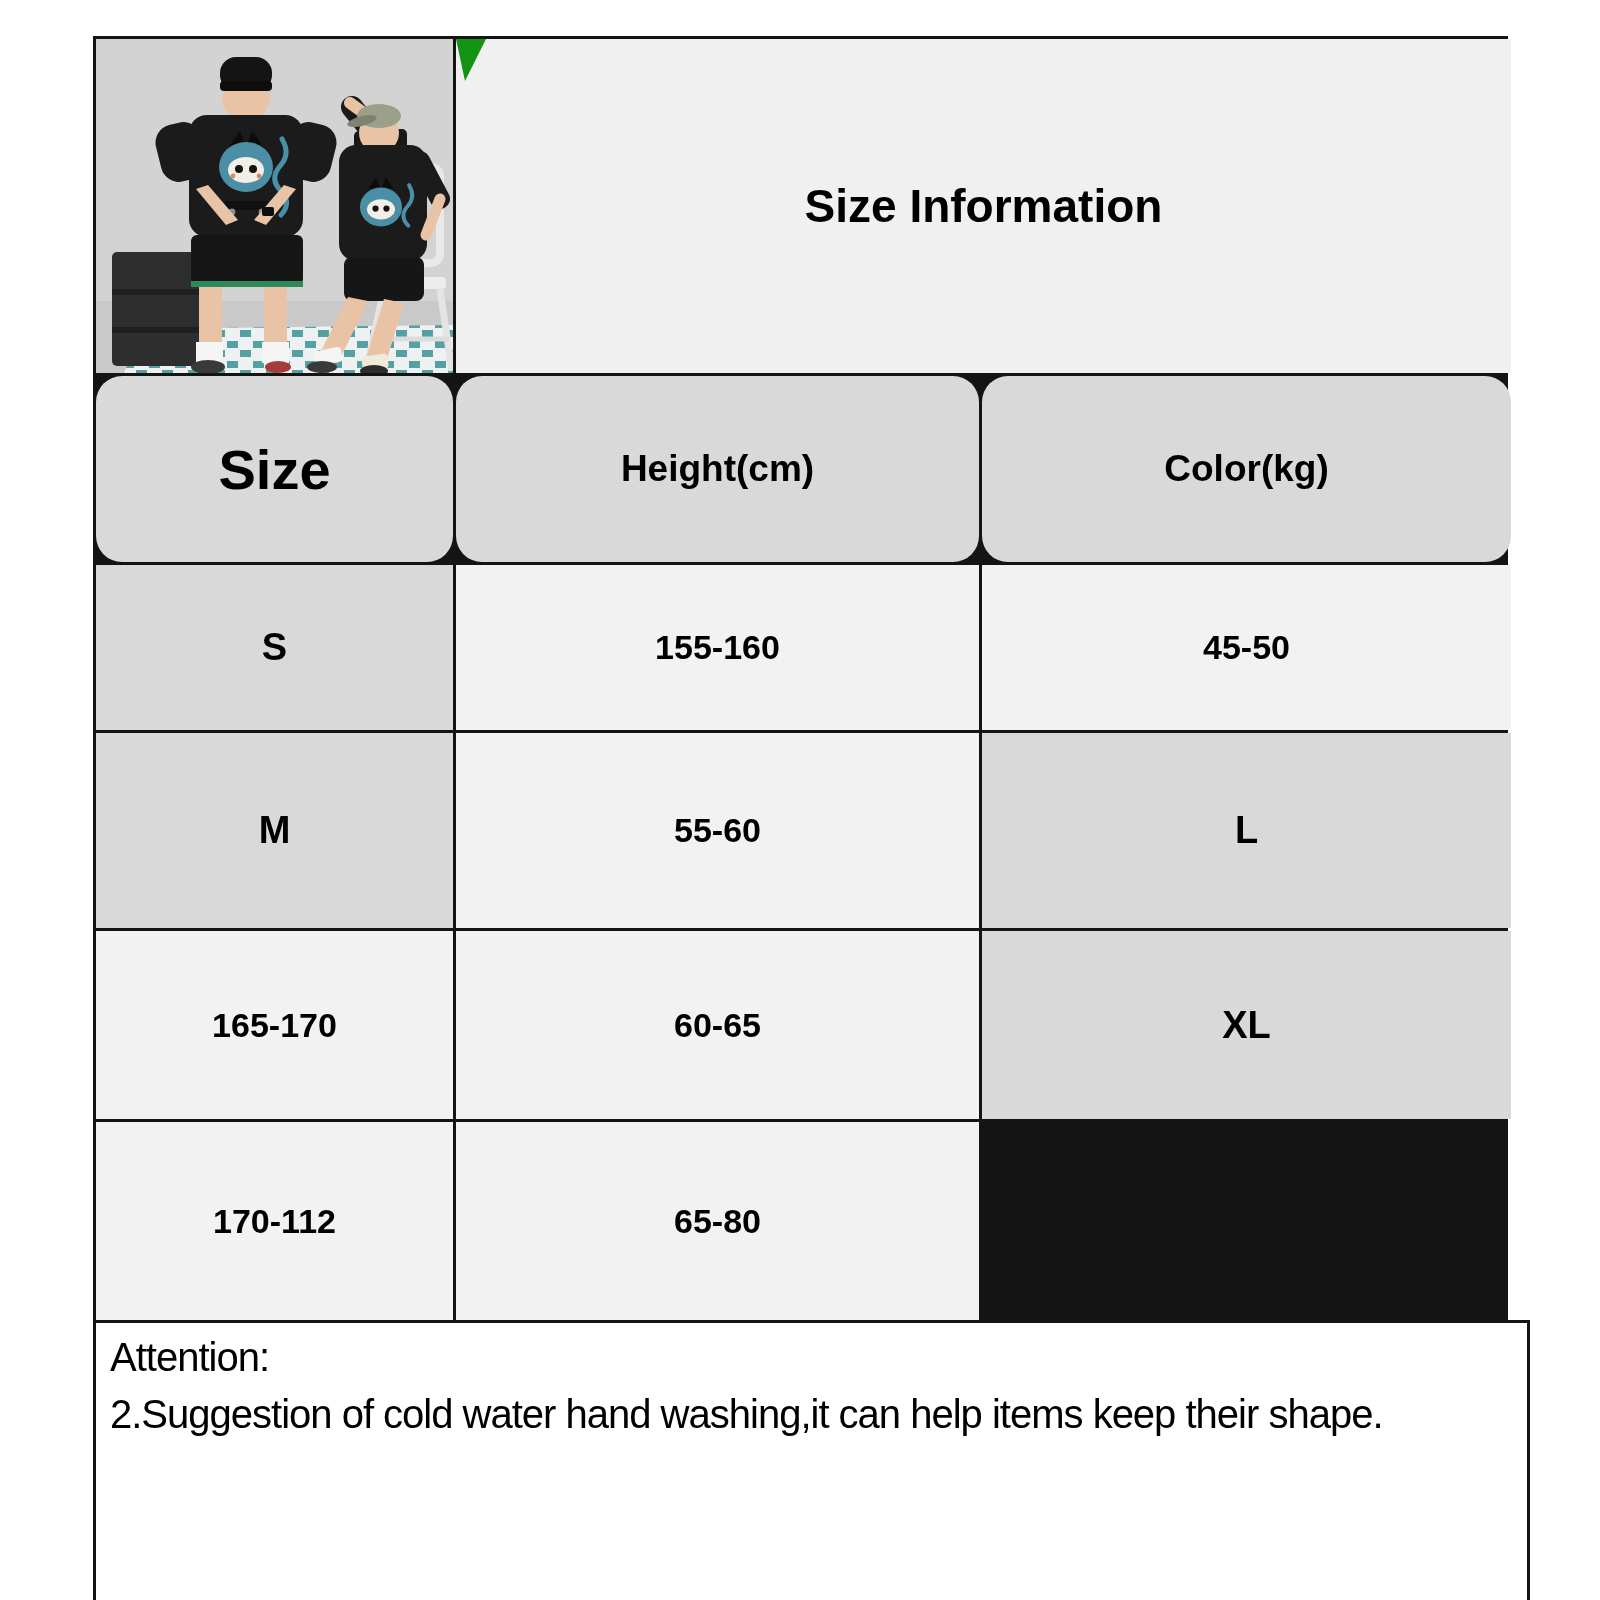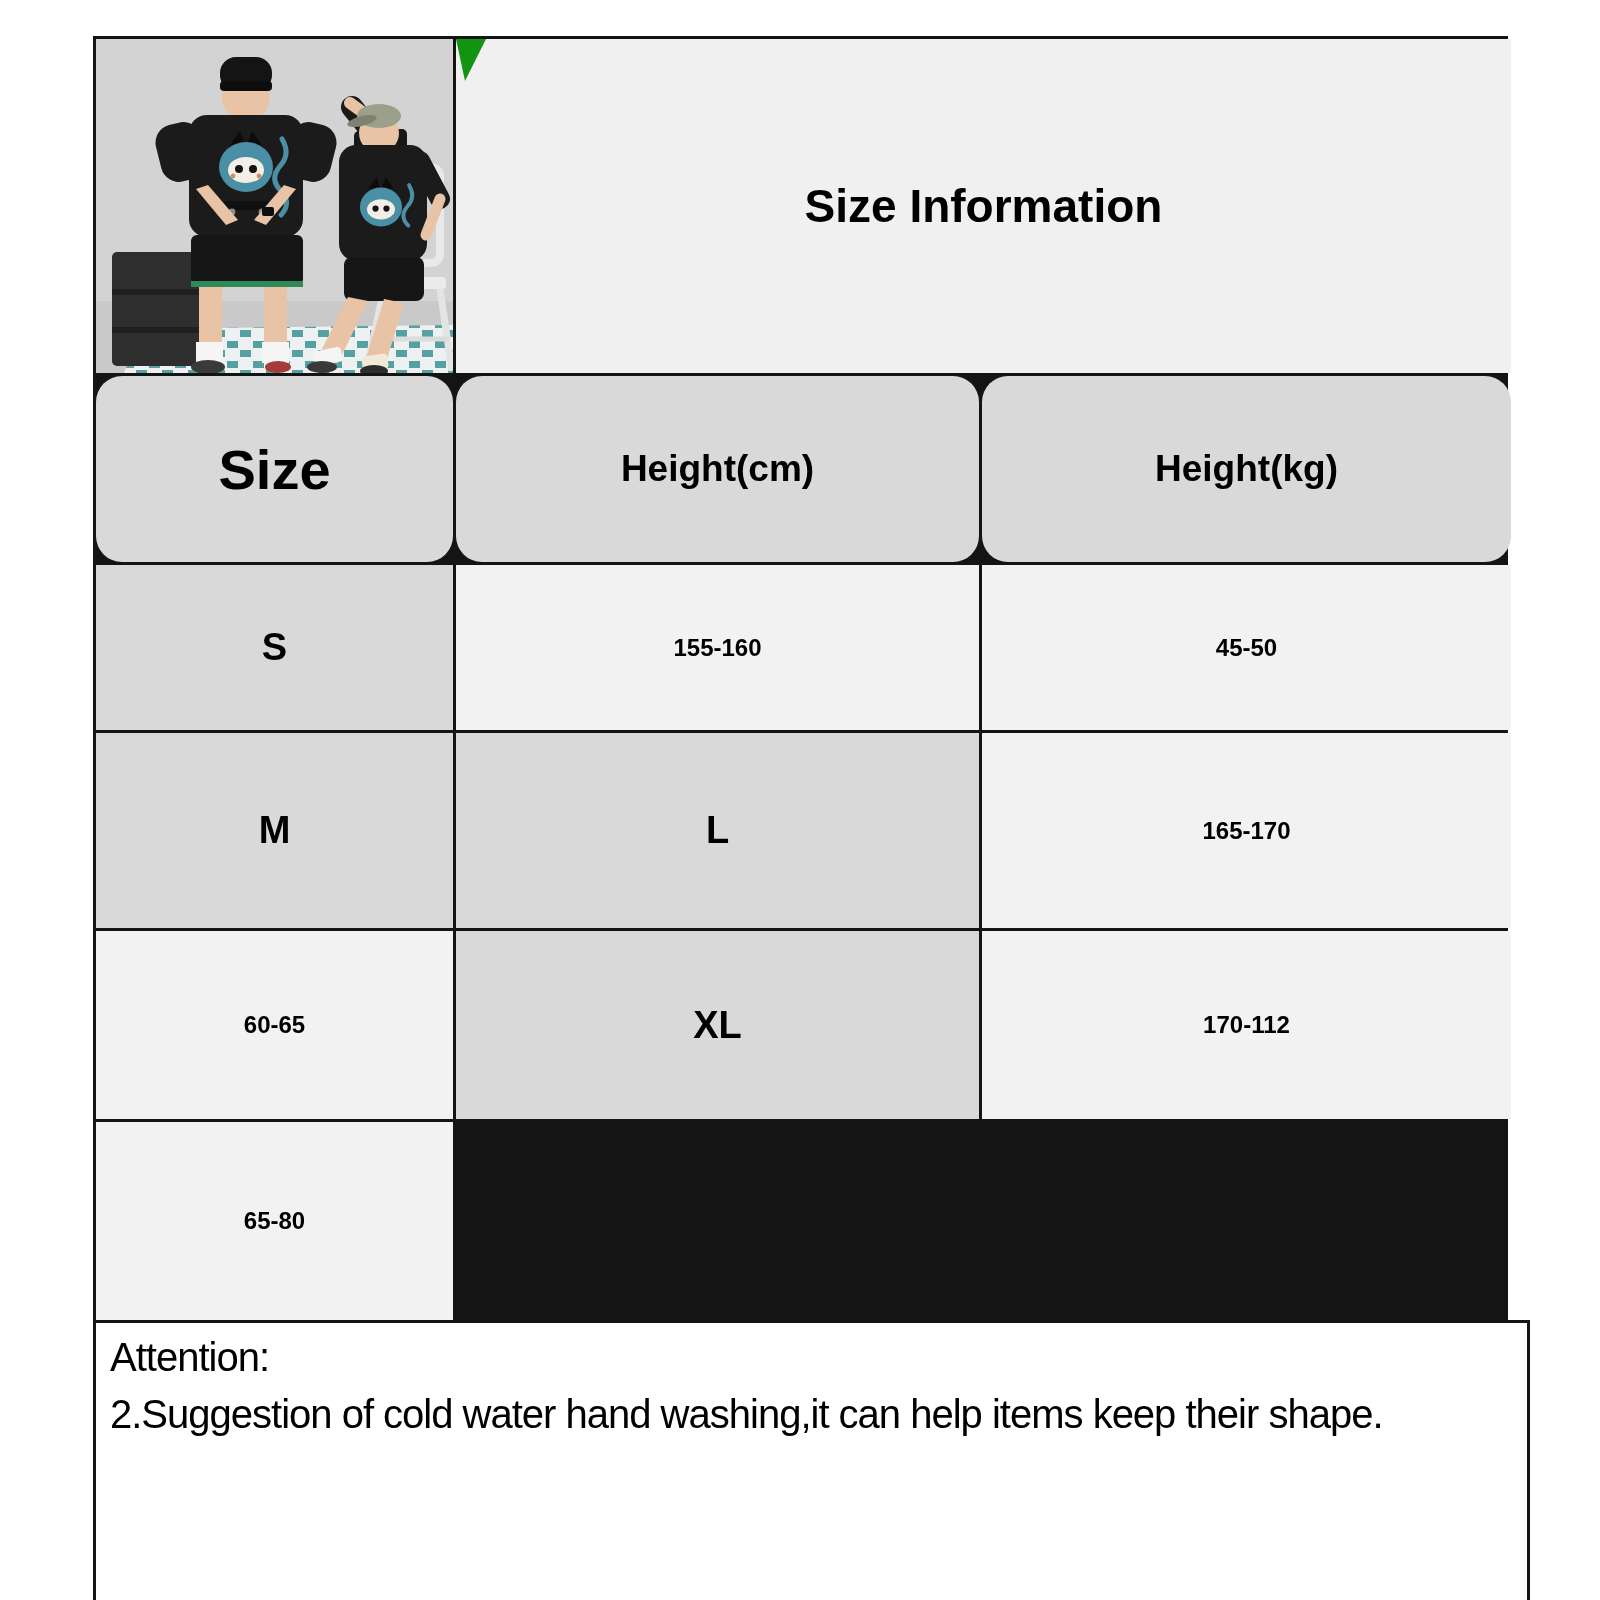--- a/index.html
+++ b/index.html
@@ -20,21 +20,21 @@
   .photo-cell{background:#d3d3d3;position:relative;padding:0;}
   .photo-cell svg{display:block;}
   .title-cell{
     grid-column:2/4;background:#f0f0f0;position:relative;
     font-size:46px;font-weight:bold;letter-spacing:0;
   }
   .corner-marker{position:absolute;top:0;left:0;line-height:0;}
   .head{background:#d9d9d9;font-weight:bold;font-size:37px;border-radius:26px;}
   .size-head{font-size:56px;}
   .rowlabel{background:#d9d9d9;font-weight:bold;font-size:38px;}
-  .val{background:#f2f2f2;font-weight:bold;font-size:24px;}
+  .val{background:#f2f2f2;font-weight:bold;font-size:34px;}
   .attention{
     margin-top:-3px;border:3px solid #141414;background:#ffffff;
     width:1387px;height:268px;padding:6px 30px 20px 14px;
     font-size:40px;line-height:1.43;letter-spacing:-1px;
   }
   .attention p{margin:0;}
 </style>
 </head>
 <body>
 
@@ -143,27 +143,28 @@
       <span class="corner-marker">
         <svg width="30" height="42">
             <polygon points="0,0 30,0 9,42" fill="#129312"></polygon>
           </svg>
       </span>
       <span>Size Information</span>
     </div>
 
     <div class="cell head size-head">Size</div>
     <div class="cell head">Height(cm)</div>
-    <div class="cell head">Height(kg)</div>
+    <div class="cell head">Color(kg)</div>
 
     <div class="cell rowlabel">S</div>
     <div class="cell val">155-160</div>
     <div class="cell val">45-50</div>
 
     <div class="cell rowlabel">M</div>
+    <div class="cell val">55-60</div>
 
     <div class="cell rowlabel">L</div>
     <div class="cell val">165-170</div>
     <div class="cell val">60-65</div>
 
     <div class="cell rowlabel">XL</div>
     <div class="cell val">170-112</div>
     <div class="cell val">65-80</div>
 
   </div>

